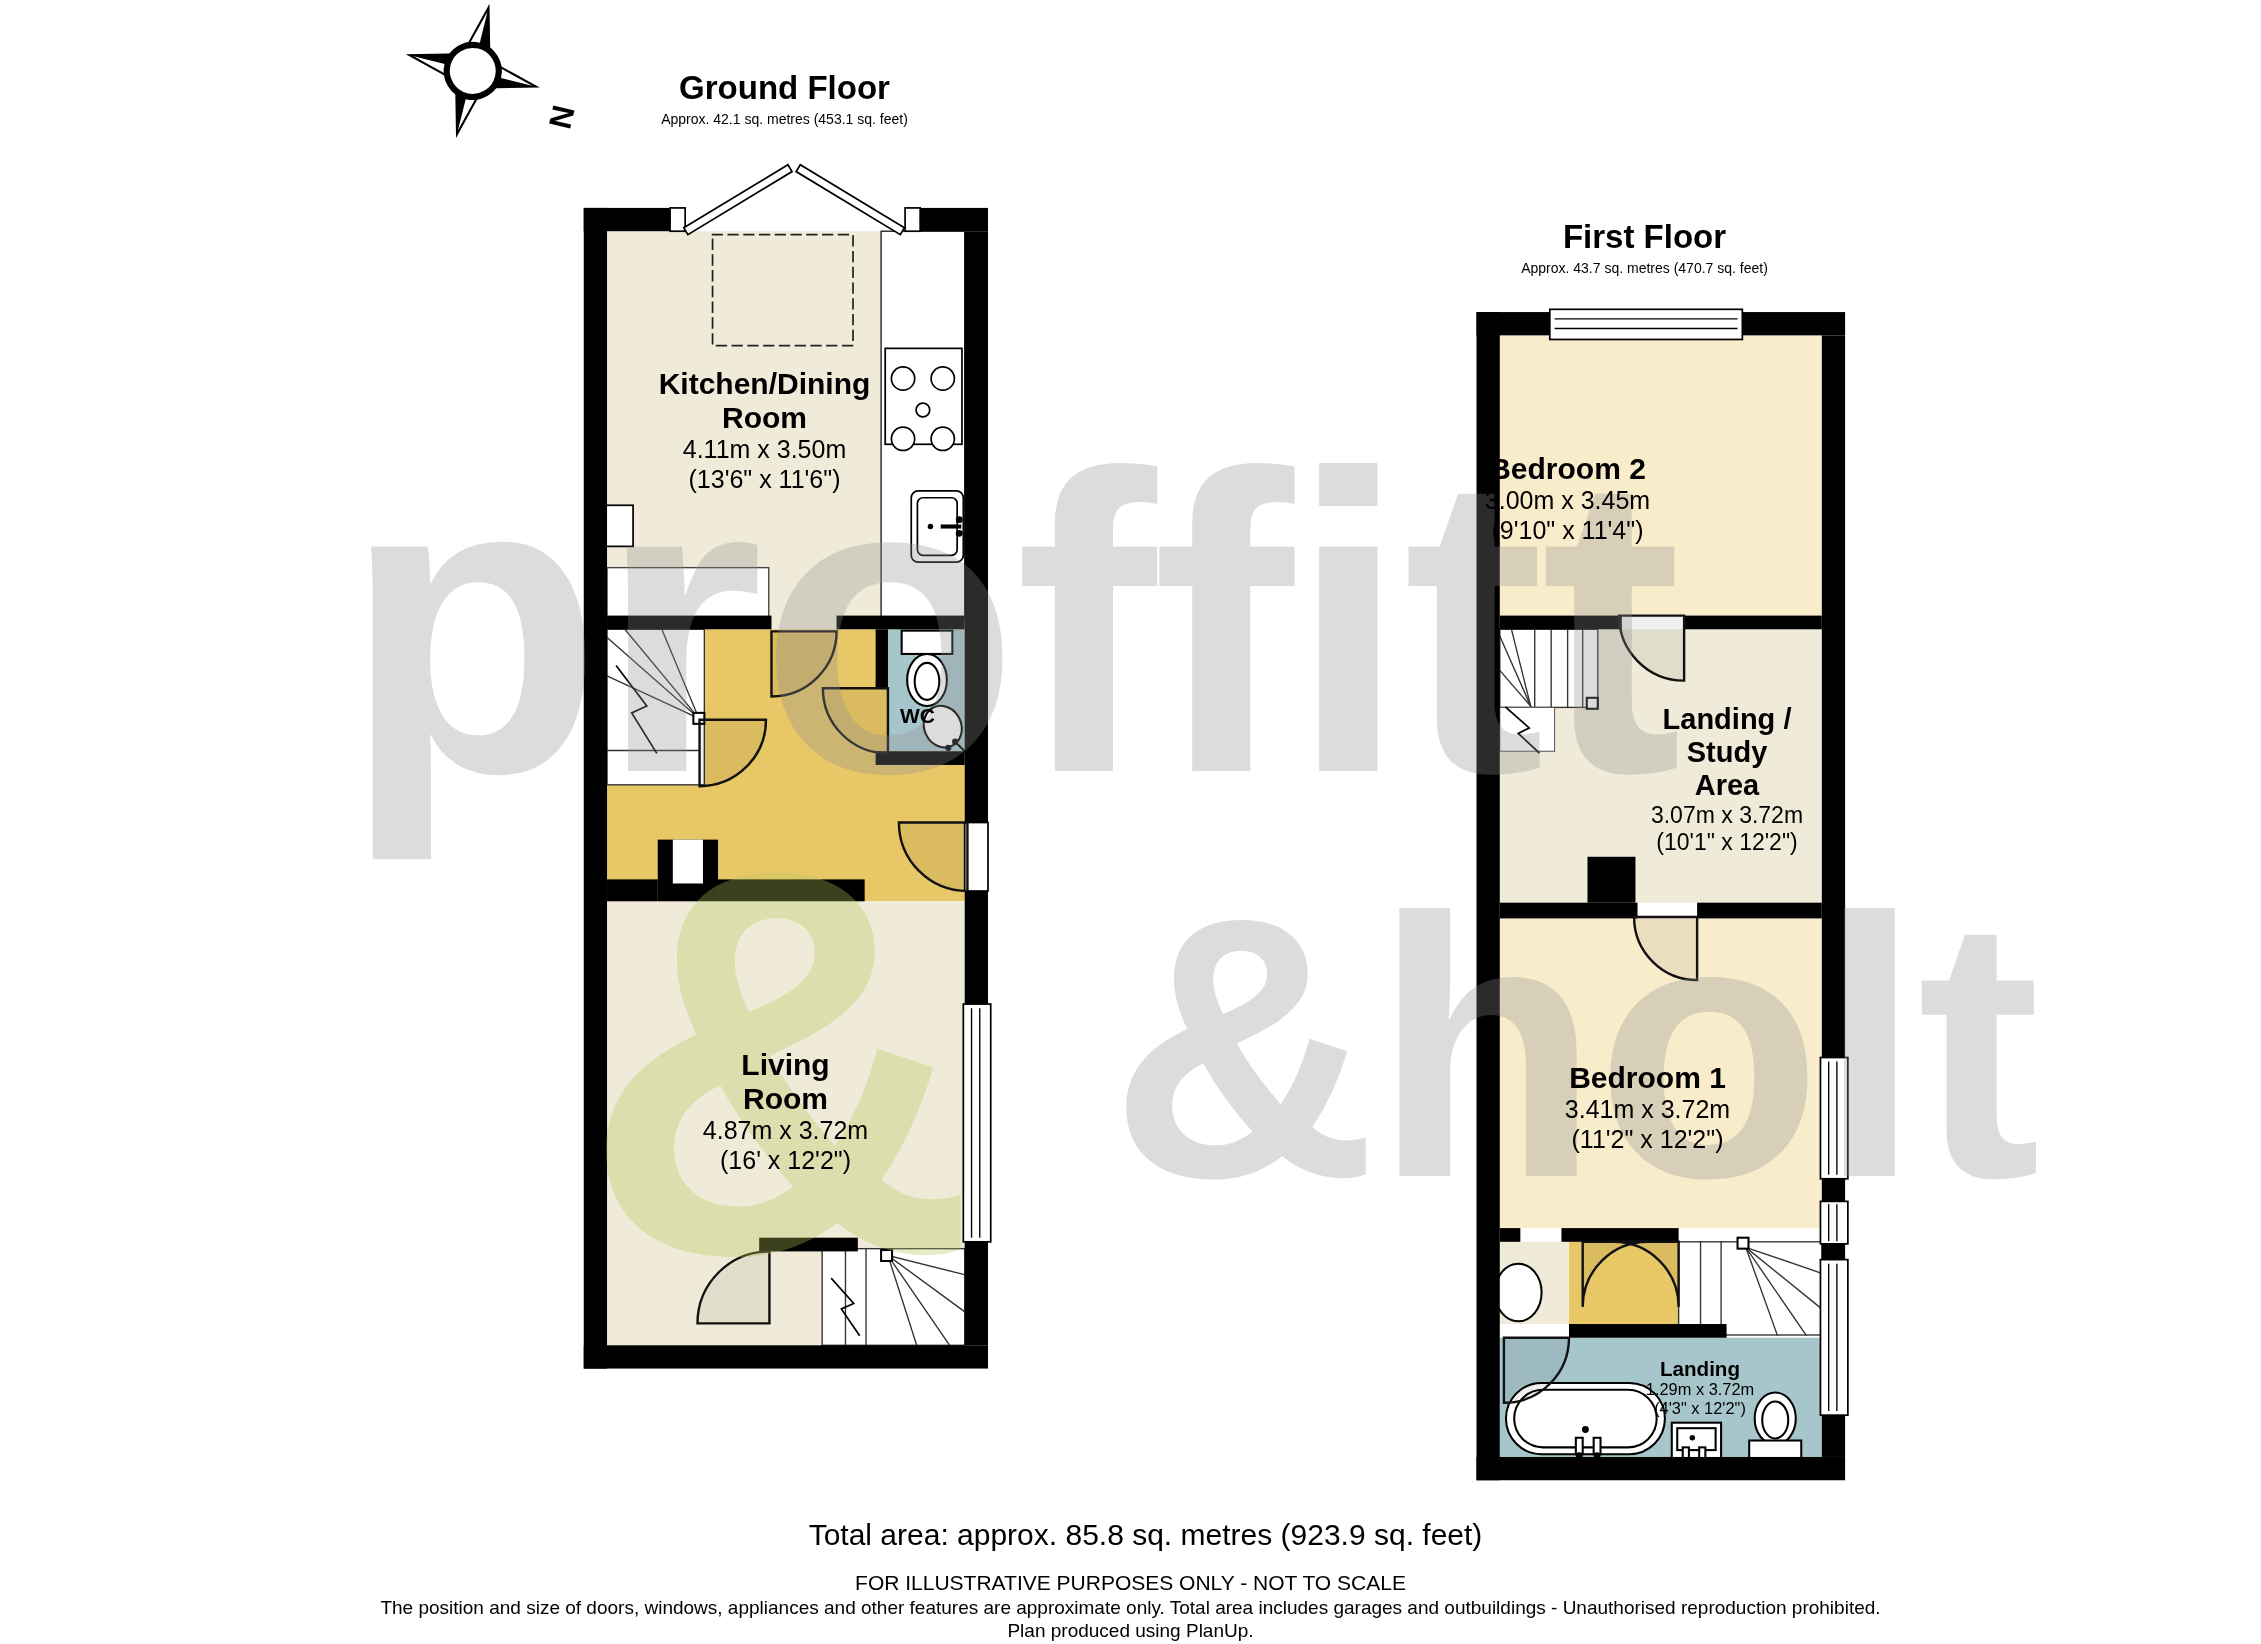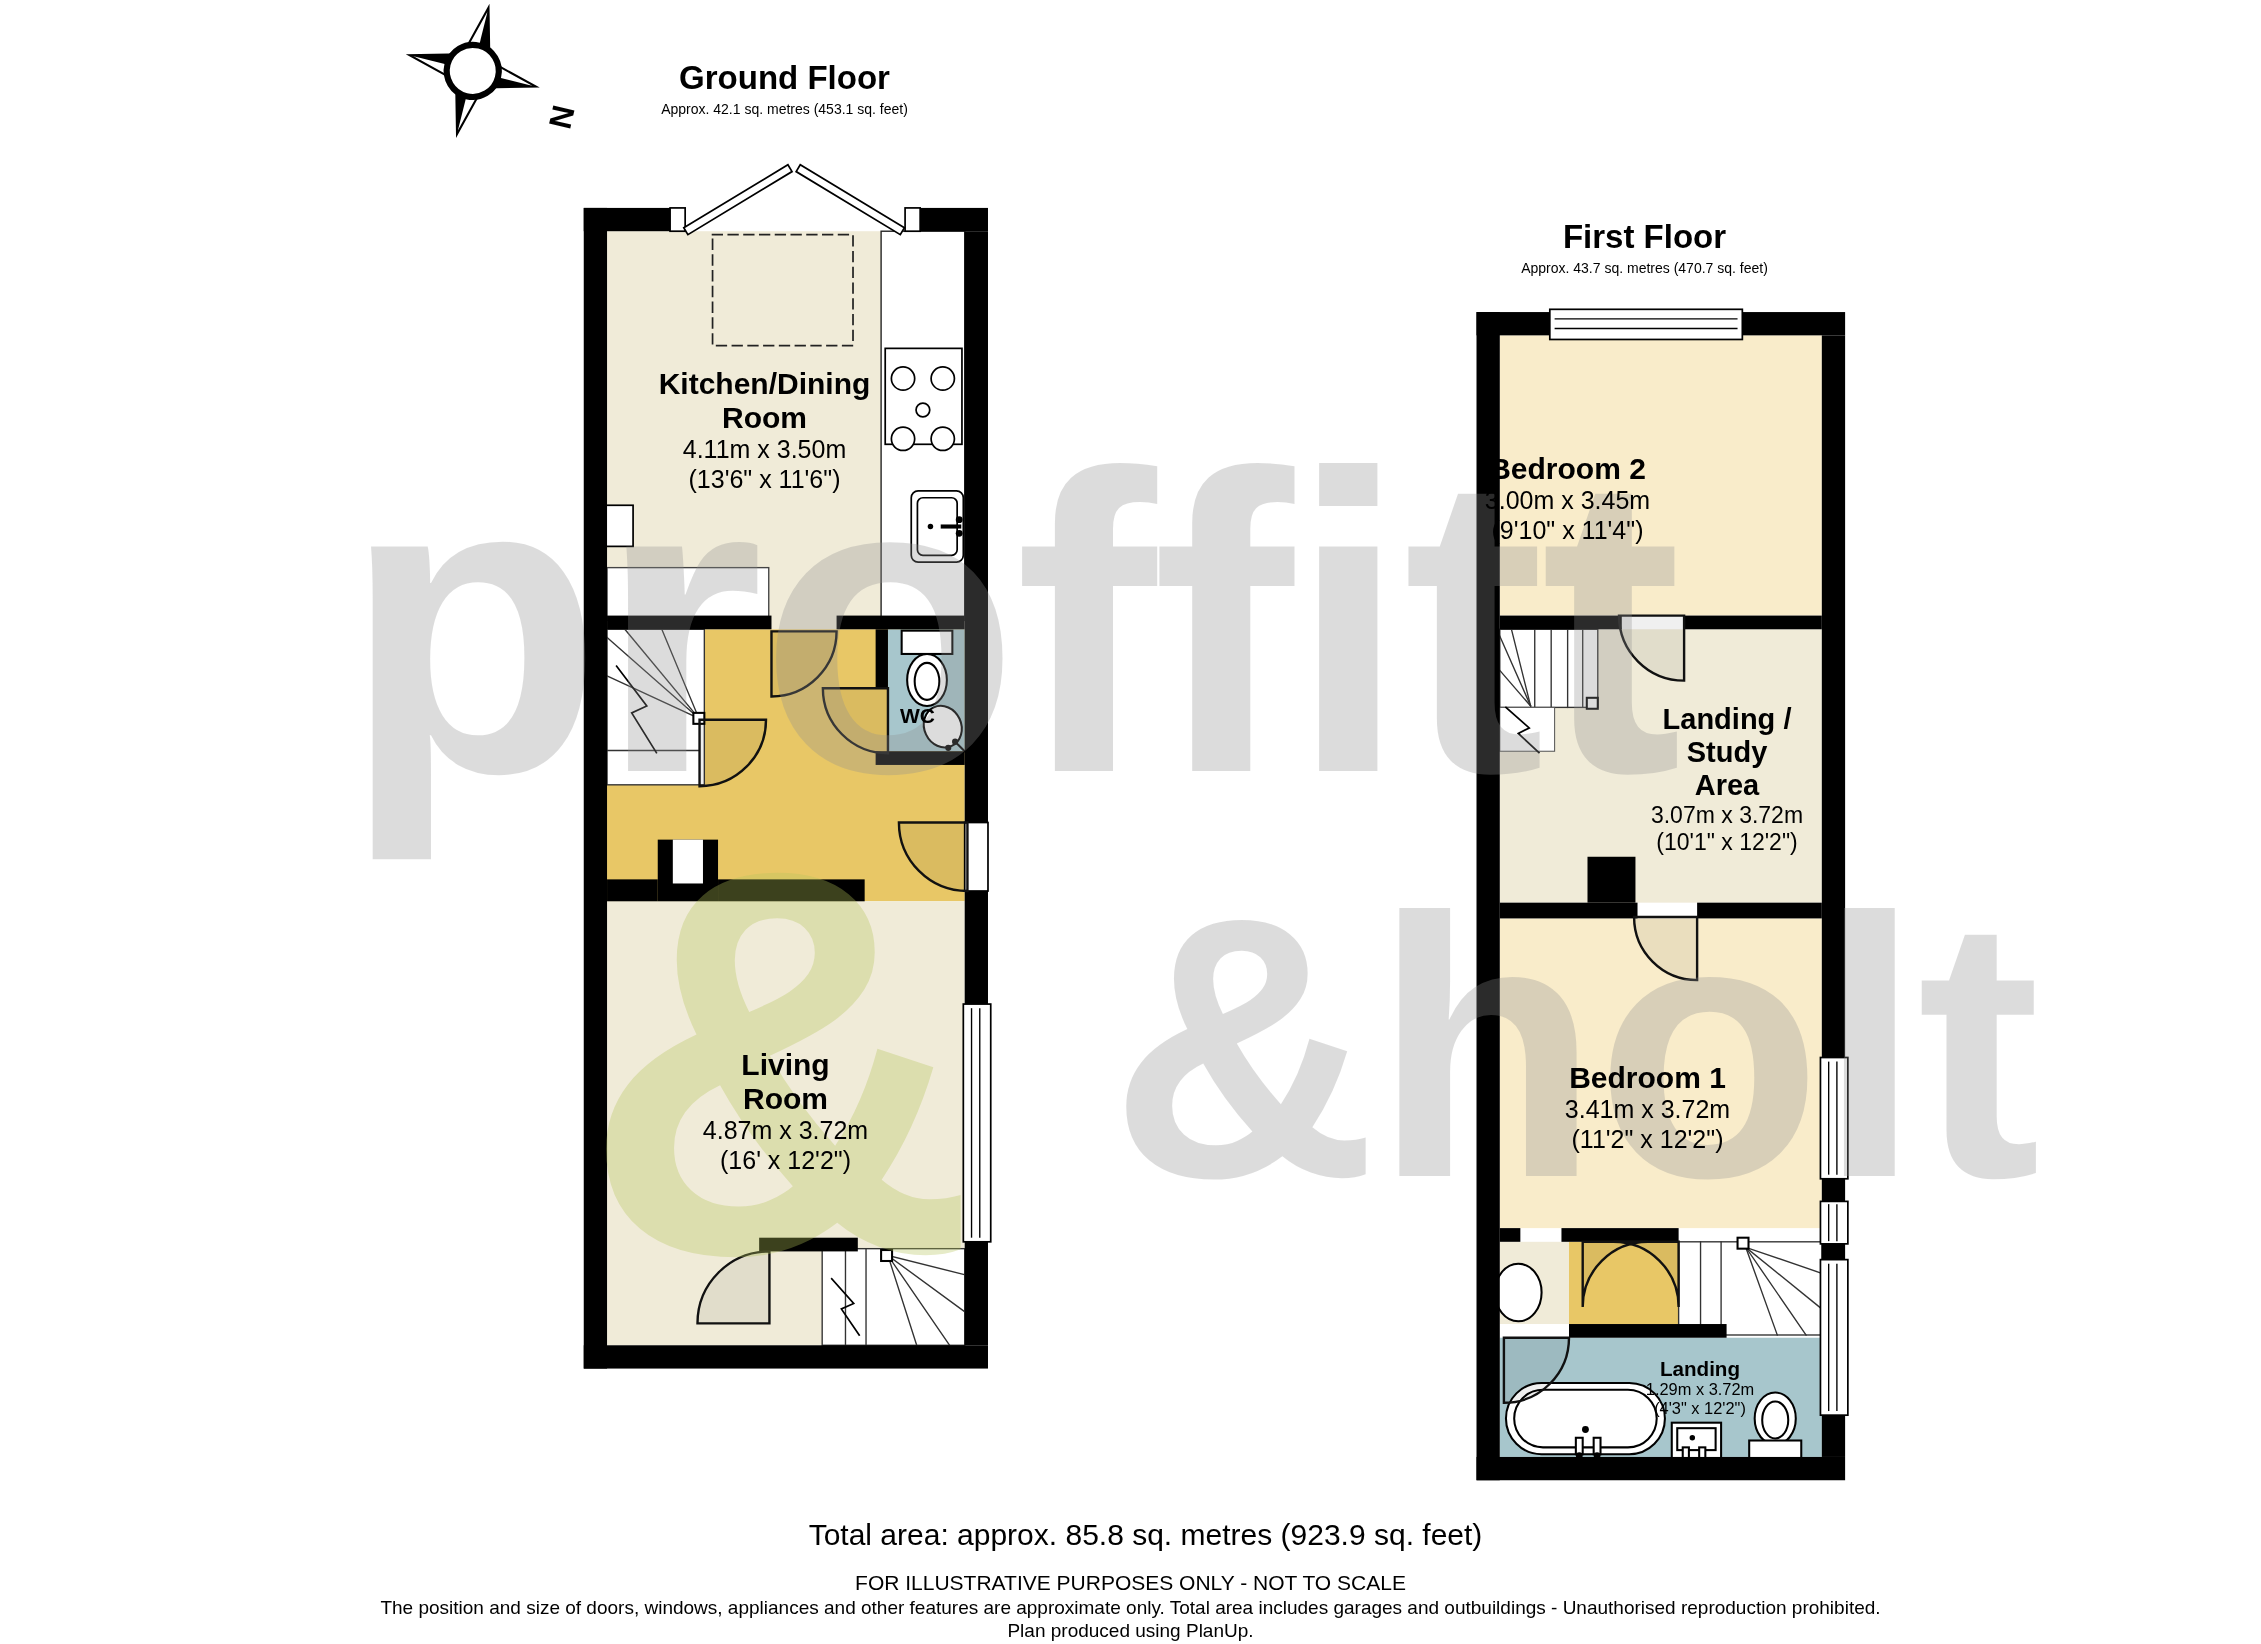--- a/index.html
+++ b/index.html
@@ -257,21 +257,21 @@
     <circle cx="0" cy="0" r="38" fill="#fff" stroke="#000" stroke-width="9"></circle>
   </g>
 </svg>
 
 <div class="wm wm-green abs" style="left:582px;top:788px;font-size:548px;">&amp;</div>
 <div class="wm wm-grey abs" style="left:343px;top:411px;font-size:425px;letter-spacing:-0.01em;">proffitt</div>
 <div class="wm wm-grey abs" style="left:1110px;top:863px;font-size:370px;letter-spacing:-0.01em;">&amp;holt</div>
 
 <div class="lbl north" style="left:539px;top:96px;width:41px;height:41px;">N</div>
 
-<div class="lbl" style="left:579px;top:59px;width:411px;">
+<div class="lbl" style="left:579px;top:69px;width:411px;">
   <div class="floor-title">Ground Floor</div>
   <div class="floor-sub">Approx. 42.1 sq. metres (453.1 sq. feet)</div>
 </div>
 
 <div class="lbl" style="left:1439px;top:218px;width:411px;">
   <div class="floor-title">First Floor</div>
   <div class="floor-sub">Approx. 43.7 sq. metres (470.7 sq. feet)</div>
 </div>
 
 <div class="lbl" style="left:593px;top:367px;width:343px;">

